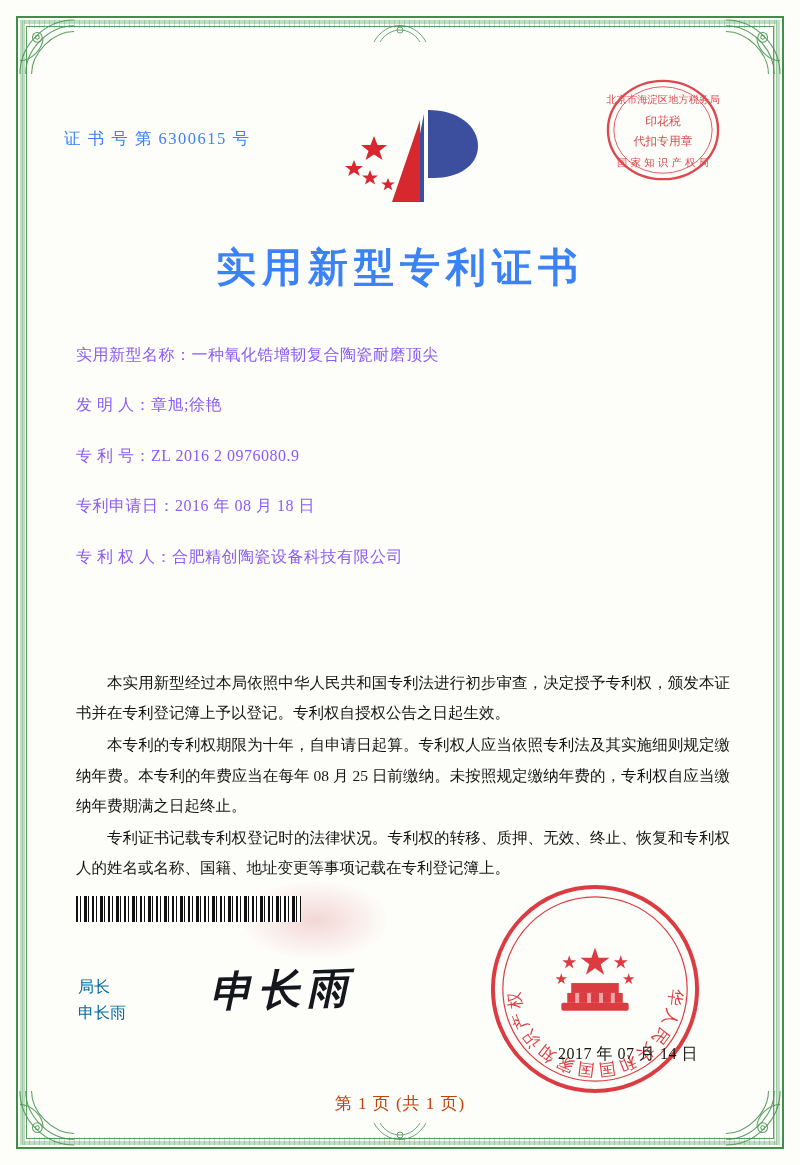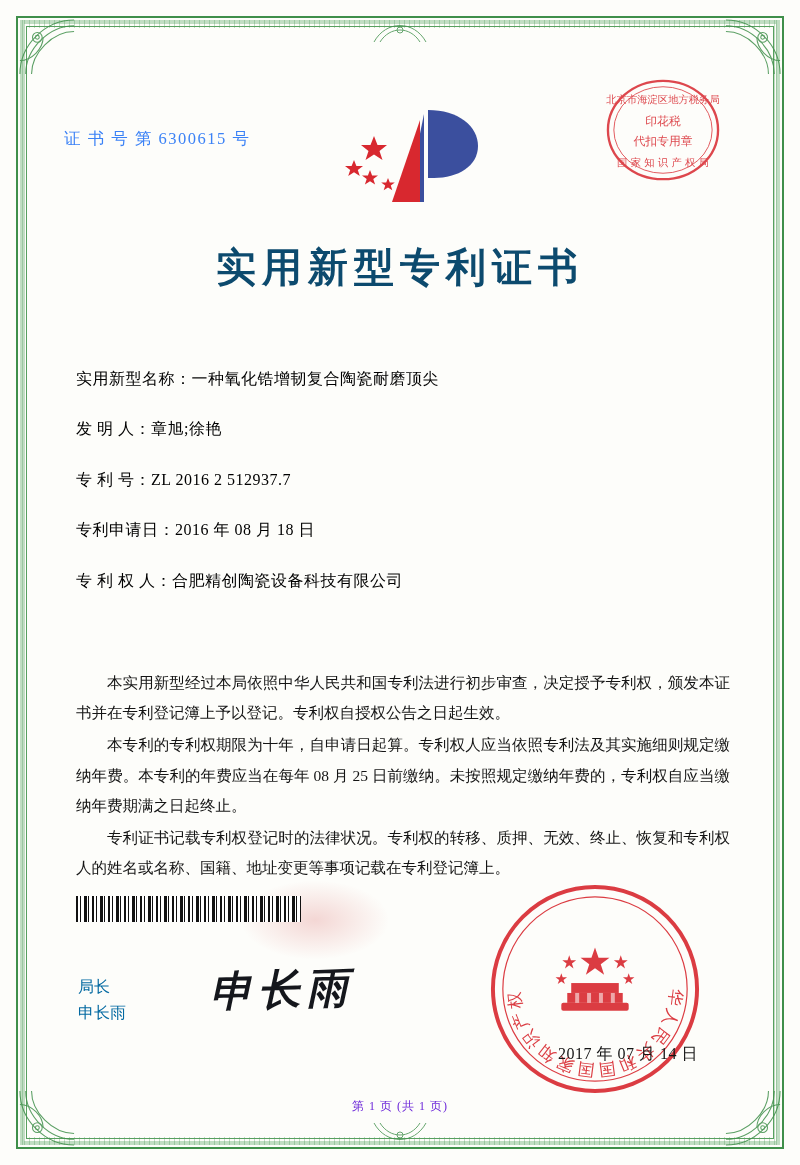--- a/index.html
+++ b/index.html
@@ -100,37 +100,36 @@
 
   .main-title {
     position: absolute;
     left: 0;
     right: 0;
     top: 196px;
     text-align: center;
     font-size: 40px;
     font-weight: bold;
     letter-spacing: 6px;
-    color: #0c4a6e;
+    color: #3b82f6;
     font-family: "DejaVu Serif", "Liberation Serif", serif;
   }
 
   .fields {
     position: absolute;
     left: 16px;
     right: 0;
     top: 300px;
   }
   .field {
     font-size: 16px;
-    color: #000000;
+    color: #8b5cf6;
     margin-bottom: 28px;
     line-height: 1.4;
     white-space: nowrap;
-    margin-top: 24px;
   }
   .field .lbl {
     letter-spacing: 0.5px;
   }
   .field .val {
     letter-spacing: 0.5px;
   }
 
   .body-text {
     position: absolute;
@@ -198,22 +197,22 @@
     color: #151515;
     letter-spacing: 0.5px;
   }
 
   .page-foot {
     position: absolute;
     left: 0;
     right: 0;
     bottom: 6px;
     text-align: center;
-    font-size: 12px;
-    color: #6d28d9;
+    font-size: 17px;
+    color: #c2410c;
     letter-spacing: 1px;
   }
 
   
   .smudge {
     position: absolute;
     left: 180px;
     top: 836px;
     width: 150px;
     height: 80px;
@@ -316,21 +315,21 @@
     <div class="main-title">实用新型专利证书</div>
 
     <div class="fields">
       <div class="field">
         <span class="lbl">实用新型名称：</span><span class="val">一种氧化锆增韧复合陶瓷耐磨顶尖</span>
       </div>
       <div class="field">
         <span class="lbl">发  明  人：</span><span class="val">章旭;徐艳</span>
       </div>
       <div class="field">
-        <span class="lbl">专  利  号：</span><span class="val">ZL 2016 2 512937.7</span>
+        <span class="lbl">专  利  号：</span><span class="val">ZL 2016 2 0976080.9</span>
       </div>
       <div class="field">
         <span class="lbl">专利申请日：</span><span class="val">2016 年 08 月 18 日</span>
       </div>
       <div class="field">
         <span class="lbl">专 利 权 人：</span><span class="val">合肥精创陶瓷设备科技有限公司</span>
       </div>
     </div>
 
     <div class="body-text">

